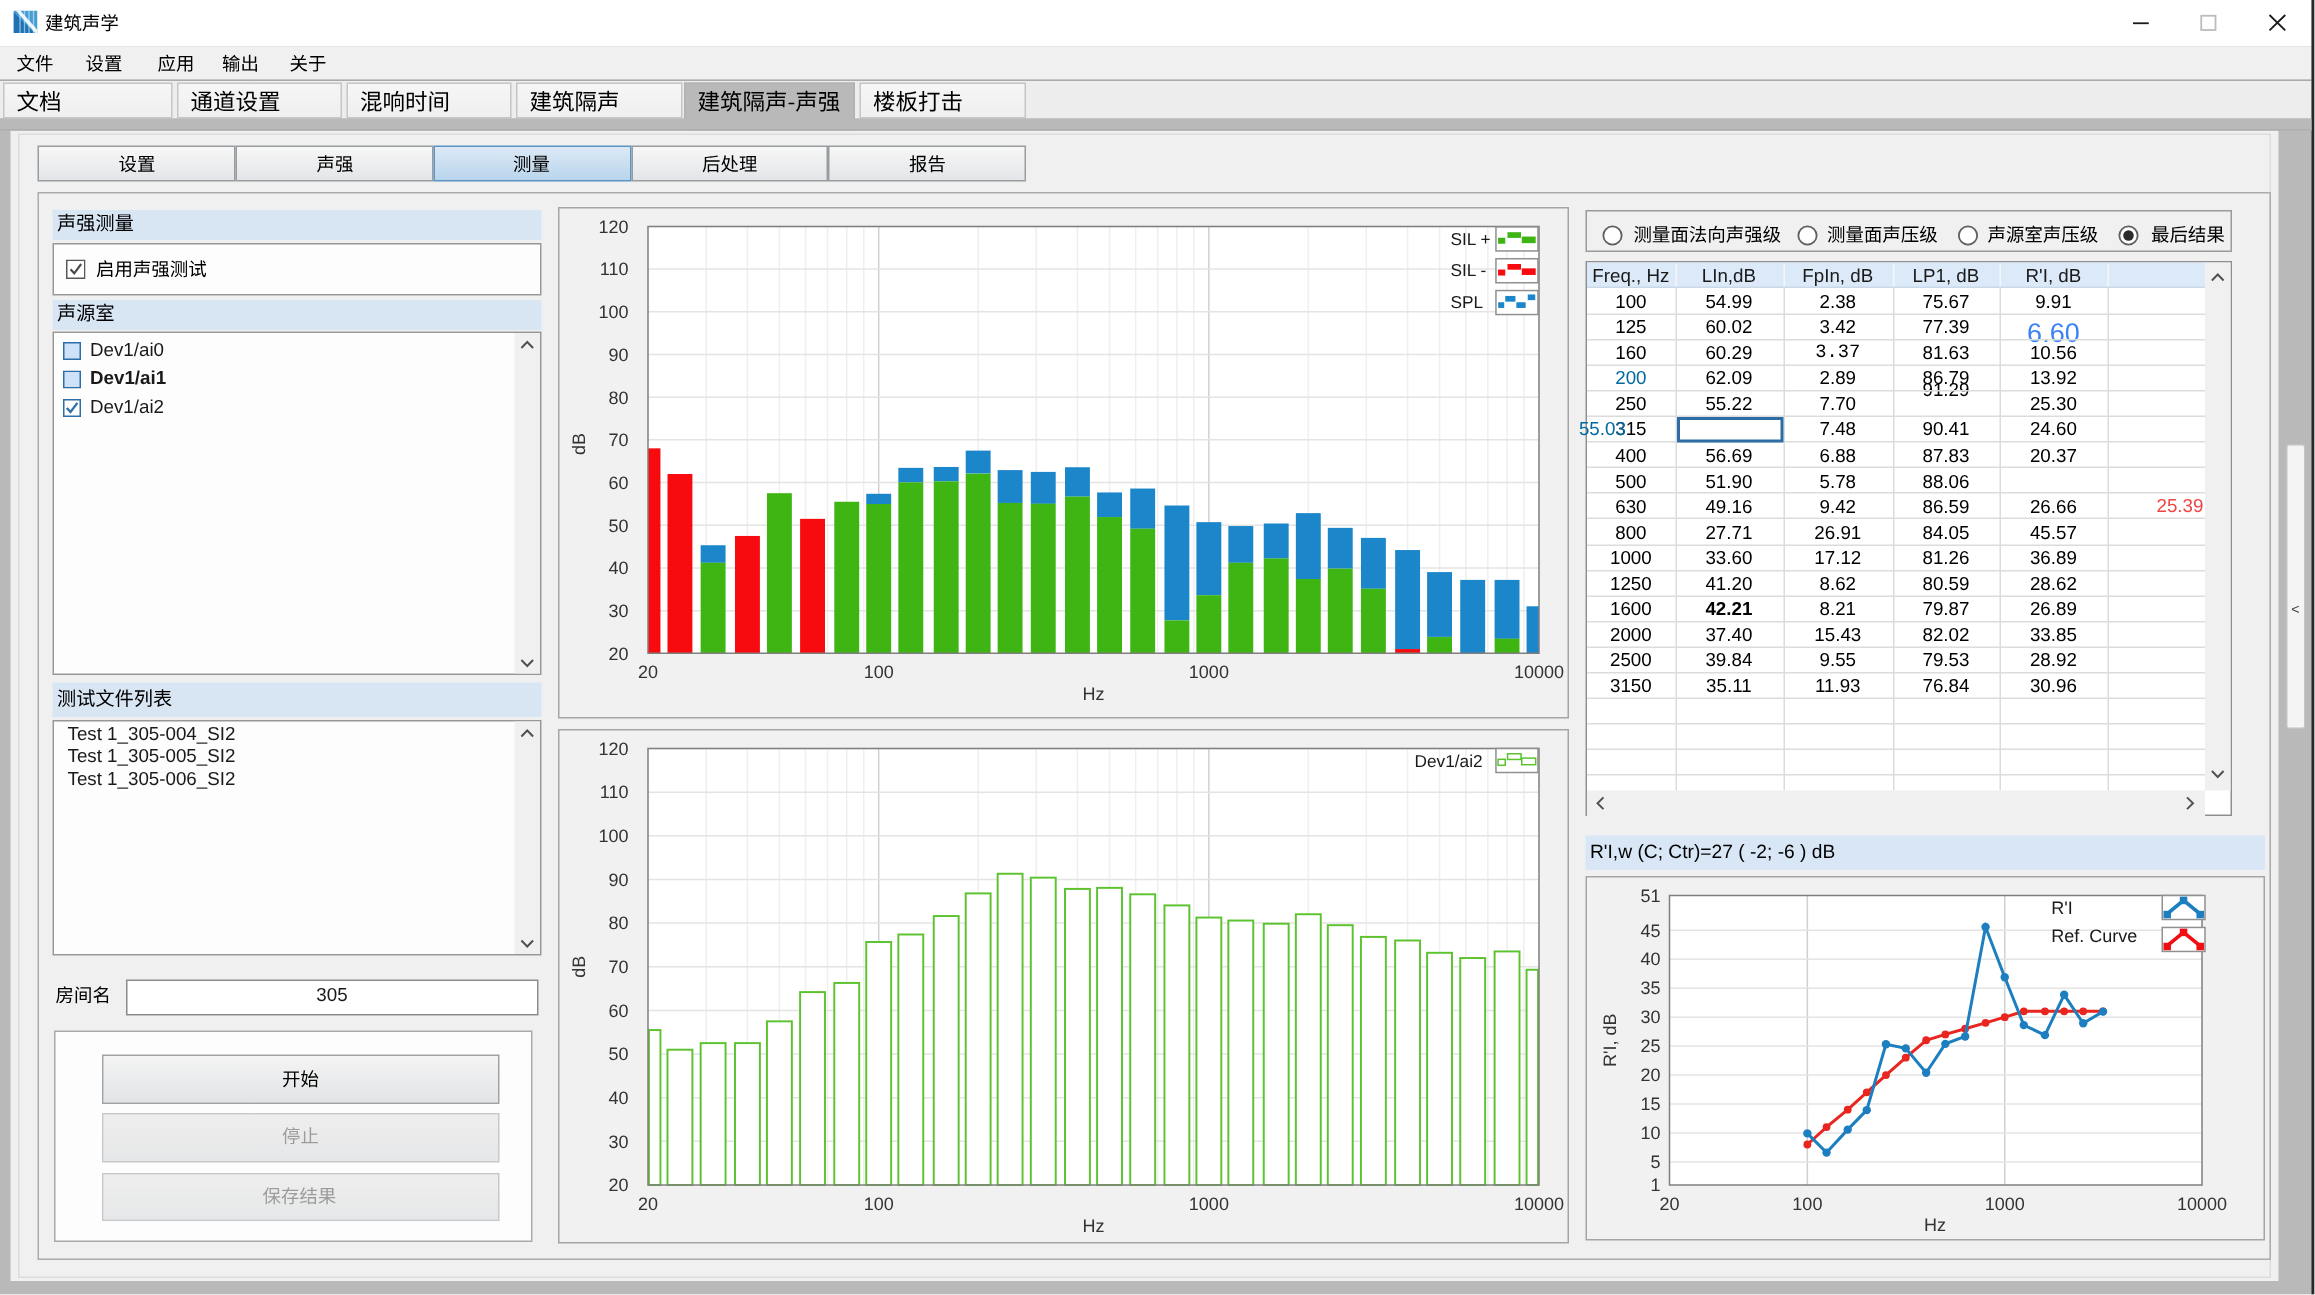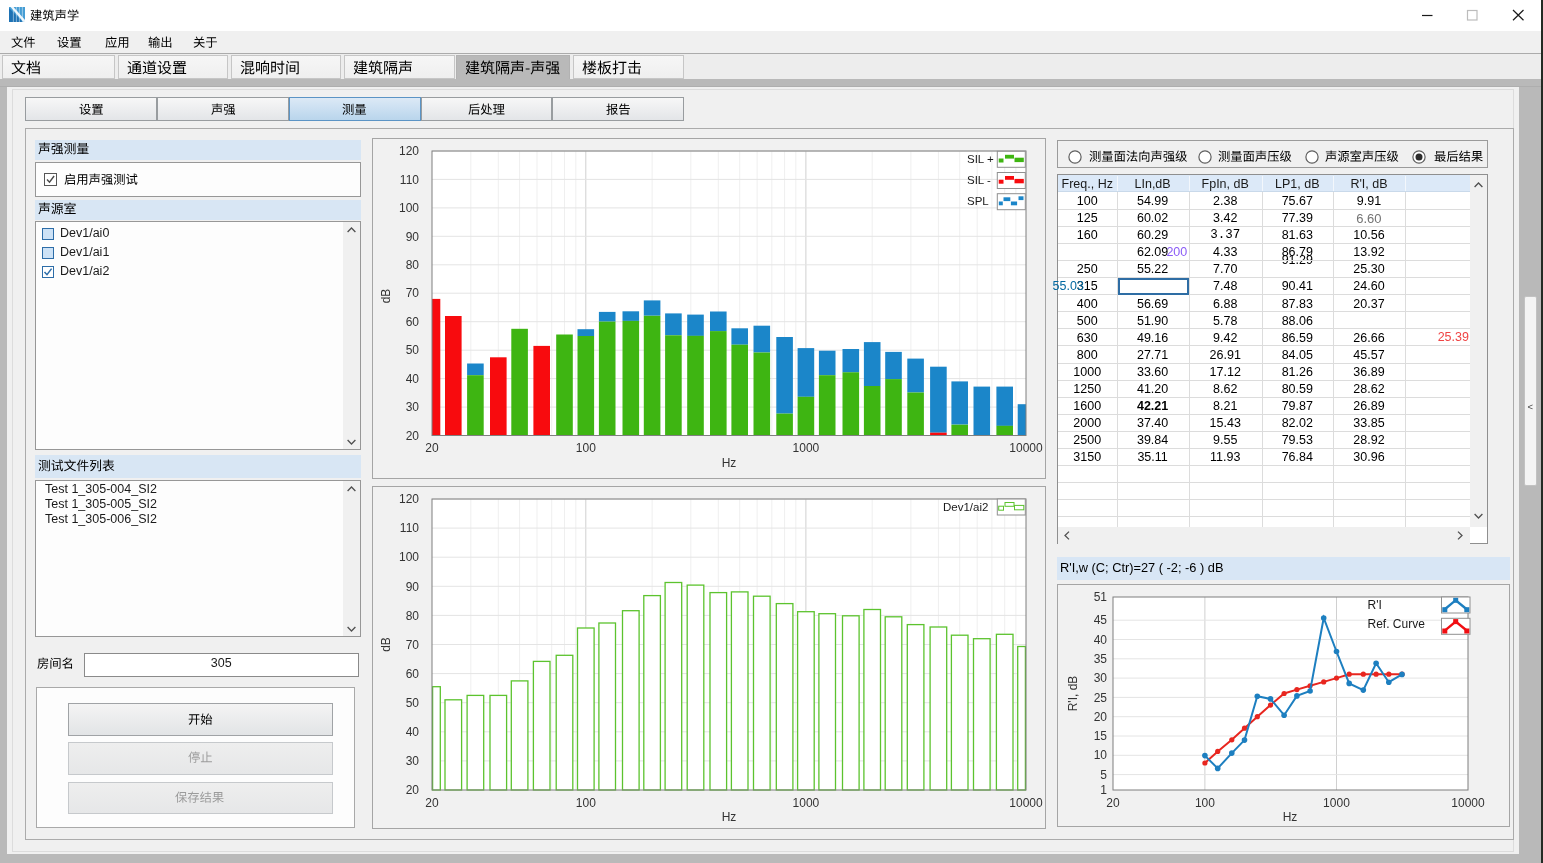--- a/index.html
+++ b/index.html
@@ -149,21 +149,21 @@
 <svg style="position:absolute;left:343px;top:436px" width="17" height="13" viewBox="0 0 17 13">
     <path d="M4.6 4 L8.5 8 L12.4 4" fill="none" stroke="#505050" stroke-width="1.3"></path>
   </svg>
 <svg style="position:absolute;left:41.5px;top:228.2px" width="12" height="12" viewBox="0 0 12 12">
     <rect x="0.5" y="0.5" width="11" height="11" fill="#cde2f6" stroke="#2d6da8"></rect>
   </svg>
 <div style="position:absolute;left:60px;top:226.39999999999998px;font-size:12.5px;color:#1a1a1a;white-space:pre;">Dev1/ai0</div>
 <svg style="position:absolute;left:41.5px;top:247.2px" width="12" height="12" viewBox="0 0 12 12">
     <rect x="0.5" y="0.5" width="11" height="11" fill="#cde2f6" stroke="#2d6da8"></rect>
   </svg>
-<div style="position:absolute;left:60px;top:245.39999999999998px;font-size:12.5px;color:#1a1a1a;white-space:pre;">Dev1/ai1</div>
+<div style="position:absolute;left:60px;top:245.39999999999998px;font-size:12.5px;color:#1a1a1a;white-space:pre;font-weight:bold;">Dev1/ai1</div>
 <svg style="position:absolute;left:41.5px;top:266.2px" width="12" height="12" viewBox="0 0 12 12">
     <rect x="0.5" y="0.5" width="11" height="11" fill="#fff" stroke="#2d6da8"></rect>
     <path d="M2.5 6 L5 8.7 L9.6 2.6" fill="none" stroke="#2d6da8" stroke-width="1.5"></path>
   </svg>
 <div style="position:absolute;left:60px;top:264.4px;font-size:12.5px;color:#1a1a1a;white-space:pre;">Dev1/ai2</div>
 <div style="position:absolute;left:35px;top:454.5px;width:326px;height:23.5px;background:#d8e6f4;"></div>
 <div class="a" style="left:38.0px;top:458.6px">
     <svg width="77" height="14" viewBox="0 0 77 14">
       <path fill="#000" transform="translate(0,11.26) scale(0.01280,-0.01280)" d="M486 92 533 121Q559 97 586 68Q612 39 636 11Q659 -17 673 -39L624 -73Q610 -51 588 -22Q565 7 538 37Q512 67 486 92ZM312 782H649V157H588V724H371V154H312ZM867 827H929V7Q929 -24 920 -40Q912 -56 894 -64Q874 -72 841 -74Q808 -77 755 -76Q753 -64 746 -46Q740 -27 733 -13Q773 -14 804 -14Q836 -14 847 -13Q867 -13 867 7ZM730 750H790V151H730ZM446 653H504V298Q504 248 496 196Q489 144 468 94Q446 44 404 0Q363 -44 296 -78Q293 -72 286 -63Q279 -54 272 -45Q265 -36 259 -32Q321 0 358 38Q396 77 415 120Q434 163 440 208Q446 254 446 299ZM81 776 126 829Q153 815 184 796Q215 778 243 760Q271 741 289 726L243 665Q226 681 198 701Q171 721 140 740Q109 760 81 776ZM38 506 81 560Q109 546 140 528Q170 510 199 492Q228 475 247 460L202 400Q185 415 156 434Q128 453 97 472Q66 491 38 506ZM58 -27Q79 12 102 65Q126 118 150 178Q174 237 194 292L254 253Q236 201 214 144Q193 88 170 34Q147 -21 126 -67ZM1120 775 1170 821Q1196 800 1224 774Q1252 748 1277 723Q1302 698 1317 678L1265 626Q1250 647 1226 673Q1201 699 1174 726Q1146 753 1120 775ZM1179 -54 1167 13 1190 44 1371 161Q1375 146 1380 128Q1386 109 1392 97Q1327 54 1288 27Q1249 0 1227 -15Q1205 -30 1195 -39Q1185 -48 1179 -54ZM1050 526H1228V454H1050ZM1346 632H1959V560H1346ZM1378 414H1646V344H1378ZM1483 375H1552V70L1483 62ZM1360 61Q1418 76 1500 98Q1583 121 1669 145L1679 78Q1600 55 1522 32Q1444 9 1381 -10ZM1777 796 1829 828Q1860 796 1892 757Q1924 718 1940 688L1885 651Q1870 681 1839 722Q1808 763 1777 796ZM1671 835H1747Q1747 703 1753 582Q1759 462 1769 360Q1779 259 1794 183Q1808 107 1828 65Q1847 23 1871 21Q1884 21 1893 62Q1902 102 1907 175Q1914 168 1926 160Q1937 151 1948 144Q1960 138 1967 134Q1959 71 1948 30Q1938 -12 1925 -35Q1912 -58 1898 -68Q1883 -77 1869 -77Q1824 -75 1792 -30Q1759 14 1737 96Q1715 177 1702 290Q1688 402 1681 540Q1674 678 1671 835ZM1179 -54Q1175 -45 1168 -32Q1162 -20 1155 -8Q1148 4 1141 11Q1155 20 1172 41Q1189 62 1189 94V526H1260V29Q1260 29 1252 23Q1243 17 1231 8Q1219 -2 1207 -13Q1195 -24 1187 -34Q1179 -45 1179 -54ZM2725 630 2802 607Q2739 426 2640 294Q2541 162 2403 72Q2265 -19 2083 -78Q2079 -69 2071 -56Q2063 -42 2054 -28Q2044 -15 2036 -7Q2215 45 2348 128Q2482 212 2575 336Q2668 459 2725 630ZM2270 626Q2327 471 2424 345Q2521 219 2657 130Q2793 40 2967 -4Q2959 -12 2949 -24Q2939 -37 2930 -50Q2922 -62 2915 -73Q2736 -24 2599 70Q2462 165 2364 300Q2265 435 2201 603ZM2050 664H2954V590H2050ZM2423 823 2501 847Q2524 811 2546 768Q2569 724 2580 693L2497 666Q2488 697 2467 742Q2446 786 2423 823ZM3604 828H3679V-80H3604ZM3432 790 3504 775Q3490 706 3470 638Q3451 571 3426 513Q3402 455 3373 409Q3366 415 3354 422Q3343 429 3330 436Q3318 443 3309 447Q3338 488 3362 544Q3385 599 3403 662Q3421 725 3432 790ZM3441 635H3909V562H3423ZM3317 341H3953V267H3317ZM3268 836 3339 815Q3307 730 3266 648Q3224 565 3176 492Q3127 420 3075 363Q3071 372 3064 386Q3056 400 3048 414Q3039 429 3032 437Q3079 486 3122 550Q3166 614 3204 688Q3241 761 3268 836ZM3167 579 3238 650 3239 649V-78H3167ZM4061 786H4571V714H4061ZM4233 757 4306 744Q4286 652 4258 566Q4229 480 4192 406Q4156 333 4111 276Q4105 284 4094 293Q4084 302 4072 312Q4061 321 4053 326Q4097 377 4131 445Q4165 513 4190 593Q4216 673 4233 757ZM4230 563H4483V494H4209ZM4468 563H4482L4495 566L4541 552Q4516 379 4458 254Q4400 128 4316 45Q4231 -38 4124 -85Q4119 -76 4112 -64Q4104 -52 4096 -41Q4087 -30 4079 -22Q4177 16 4257 93Q4337 170 4392 284Q4447 397 4468 549ZM4181 302 4224 357Q4253 339 4285 316Q4317 293 4346 270Q4375 248 4392 229L4348 166Q4330 185 4302 209Q4274 233 4242 258Q4210 282 4181 302ZM4642 724H4716V164H4642ZM4848 835H4924V18Q4924 -17 4914 -35Q4904 -53 4882 -63Q4860 -71 4823 -74Q4786 -76 4728 -76Q4726 -62 4718 -40Q4711 -19 4703 -3Q4744 -4 4779 -4Q4814 -5 4826 -4Q4838 -4 4843 0Q4848 5 4848 17ZM5105 751H5902V686H5105ZM5156 601H5858V539H5156ZM5065 450H5934V385H5065ZM5460 840H5536V397H5460ZM5444 433 5508 403Q5471 358 5422 317Q5372 276 5316 239Q5260 202 5201 172Q5142 143 5086 122Q5081 131 5072 142Q5063 154 5054 165Q5044 176 5036 183Q5091 201 5150 228Q5208 254 5262 287Q5317 320 5364 358Q5411 395 5444 433ZM5555 416Q5588 320 5646 241Q5704 162 5784 105Q5865 48 5967 19Q5958 11 5949 0Q5940 -12 5932 -24Q5923 -36 5917 -47Q5811 -11 5728 52Q5646 114 5586 202Q5526 290 5487 398ZM5846 346 5908 302Q5858 260 5798 218Q5738 175 5687 146L5638 185Q5672 206 5710 234Q5748 262 5784 291Q5820 320 5846 346ZM5252 -79 5246 -15 5281 15 5579 104Q5580 88 5584 69Q5588 50 5591 38Q5487 4 5424 -16Q5360 -37 5326 -48Q5291 -60 5276 -66Q5261 -73 5252 -79ZM5252 -79Q5250 -70 5244 -57Q5239 -44 5232 -32Q5226 -19 5219 -11Q5232 -4 5245 10Q5258 25 5258 55V270H5335V-9Q5335 -9 5327 -14Q5319 -18 5306 -26Q5294 -34 5282 -44Q5269 -53 5260 -62Q5252 -71 5252 -79Z"></path>
     </svg>
@@ -465,29 +465,29 @@
 <div style="position:absolute;left:1058px;top:191px;width:412px;height:1px;background:#c9d9ea;"></div>
 <div style="position:absolute;left:987.25px;top:193.9px;width:200px;text-align:center;font-size:12.5px;color:#000;white-space:pre;">100</div>
 <div style="position:absolute;left:1052.6px;top:193.9px;width:200px;text-align:center;font-size:12.5px;color:#000;white-space:pre;">54.99</div>
 <div style="position:absolute;left:1125.2px;top:193.9px;width:200px;text-align:center;font-size:12.5px;color:#000;white-space:pre;">2.38</div>
 <div style="position:absolute;left:1197.3000000000002px;top:193.9px;width:200px;text-align:center;font-size:12.5px;color:#000;white-space:pre;">75.67</div>
 <div style="position:absolute;left:1268.95px;top:193.9px;width:200px;text-align:center;font-size:12.5px;color:#000;white-space:pre;">9.91</div>
 <div style="position:absolute;left:987.25px;top:211.0px;width:200px;text-align:center;font-size:12.5px;color:#000;white-space:pre;">125</div>
 <div style="position:absolute;left:1052.6px;top:211.0px;width:200px;text-align:center;font-size:12.5px;color:#000;white-space:pre;">60.02</div>
 <div style="position:absolute;left:1125.2px;top:211.0px;width:200px;text-align:center;font-size:12.5px;color:#000;white-space:pre;">3.42</div>
 <div style="position:absolute;left:1197.3000000000002px;top:211.0px;width:200px;text-align:center;font-size:12.5px;color:#000;white-space:pre;">77.39</div>
-<div style="position:absolute;left:1268.95px;top:211.0px;width:200px;text-align:center;font-size:13px;color:#737373;white-space:pre;">6.60</div>
+<div style="position:absolute;left:1268.95px;top:211.0px;width:200px;text-align:center;font-size:18px;color:#3b82f6;white-space:pre;">6.60</div>
 <div style="position:absolute;left:987.25px;top:228.10000000000002px;width:200px;text-align:center;font-size:12.5px;color:#000;white-space:pre;">160</div>
 <div style="position:absolute;left:1052.6px;top:228.10000000000002px;width:200px;text-align:center;font-size:12.5px;color:#000;white-space:pre;">60.29</div>
 <div style="position:absolute;left:1125.2px;top:228.10000000000002px;width:200px;text-align:center;font-size:12.5px;color:#000;white-space:pre;font-family:Liberation Mono, monospace;">3.37</div>
 <div style="position:absolute;left:1197.3000000000002px;top:228.10000000000002px;width:200px;text-align:center;font-size:12.5px;color:#000;white-space:pre;">81.63</div>
 <div style="position:absolute;left:1268.95px;top:228.10000000000002px;width:200px;text-align:center;font-size:12.5px;color:#000;white-space:pre;">10.56</div>
-<div style="position:absolute;left:987.25px;top:245.20000000000002px;width:200px;text-align:right;font-size:12.5px;color:#8b5cf6;white-space:pre;">200</div>
+<div style="position:absolute;left:987.25px;top:245.20000000000002px;width:200px;text-align:center;font-size:12.5px;color:#0369a1;white-space:pre;">200</div>
 <div style="position:absolute;left:1052.6px;top:245.20000000000002px;width:200px;text-align:center;font-size:12.5px;color:#000;white-space:pre;">62.09</div>
-<div style="position:absolute;left:1125.2px;top:245.20000000000002px;width:200px;text-align:center;font-size:12.5px;color:#000;white-space:pre;">4.33</div>
+<div style="position:absolute;left:1125.2px;top:245.20000000000002px;width:200px;text-align:center;font-size:12.5px;color:#000;white-space:pre;">2.89</div>
 <div style="position:absolute;left:1197.3000000000002px;top:245.20000000000002px;width:200px;text-align:center;font-size:12.5px;color:#000;white-space:pre;">86.79</div>
 <div style="position:absolute;left:1268.95px;top:245.20000000000002px;width:200px;text-align:center;font-size:12.5px;color:#000;white-space:pre;">13.92</div>
 <div style="position:absolute;left:987.25px;top:262.3px;width:200px;text-align:center;font-size:12.5px;color:#000;white-space:pre;">250</div>
 <div style="position:absolute;left:1052.6px;top:262.3px;width:200px;text-align:center;font-size:12.5px;color:#000;white-space:pre;">55.22</div>
 <div style="position:absolute;left:1125.2px;top:262.3px;width:200px;text-align:center;font-size:12.5px;color:#000;white-space:pre;">7.70</div>
 <div style="position:absolute;left:1197.3000000000002px;top:253px;width:200px;text-align:center;font-size:12.5px;color:#000;white-space:pre;">91.29</div>
 <div style="position:absolute;left:1268.95px;top:262.3px;width:200px;text-align:center;font-size:12.5px;color:#000;white-space:pre;">25.30</div>
 <div style="position:absolute;left:987.25px;top:279.4px;width:200px;text-align:center;font-size:12.5px;color:#000;white-space:pre;">315</div>
 <div style="position:absolute;left:1052.6px;top:279.4px;width:200px;text-align:left;font-size:12.5px;color:#0369a1;white-space:pre;">55.03</div>
 <div style="position:absolute;left:1125.2px;top:279.4px;width:200px;text-align:center;font-size:12.5px;color:#000;white-space:pre;">7.48</div>

